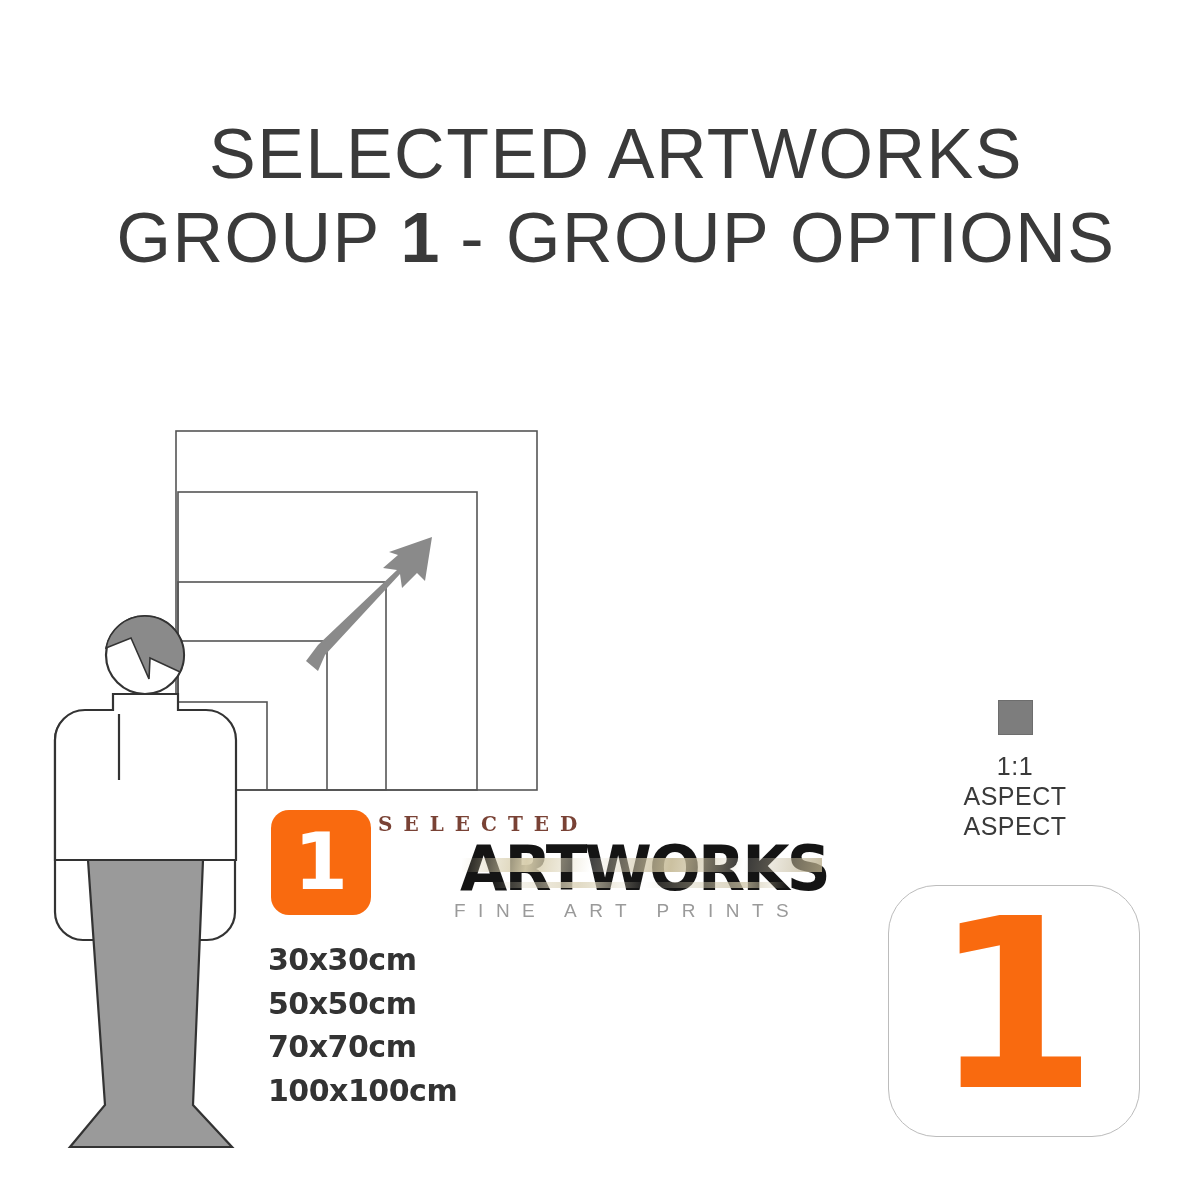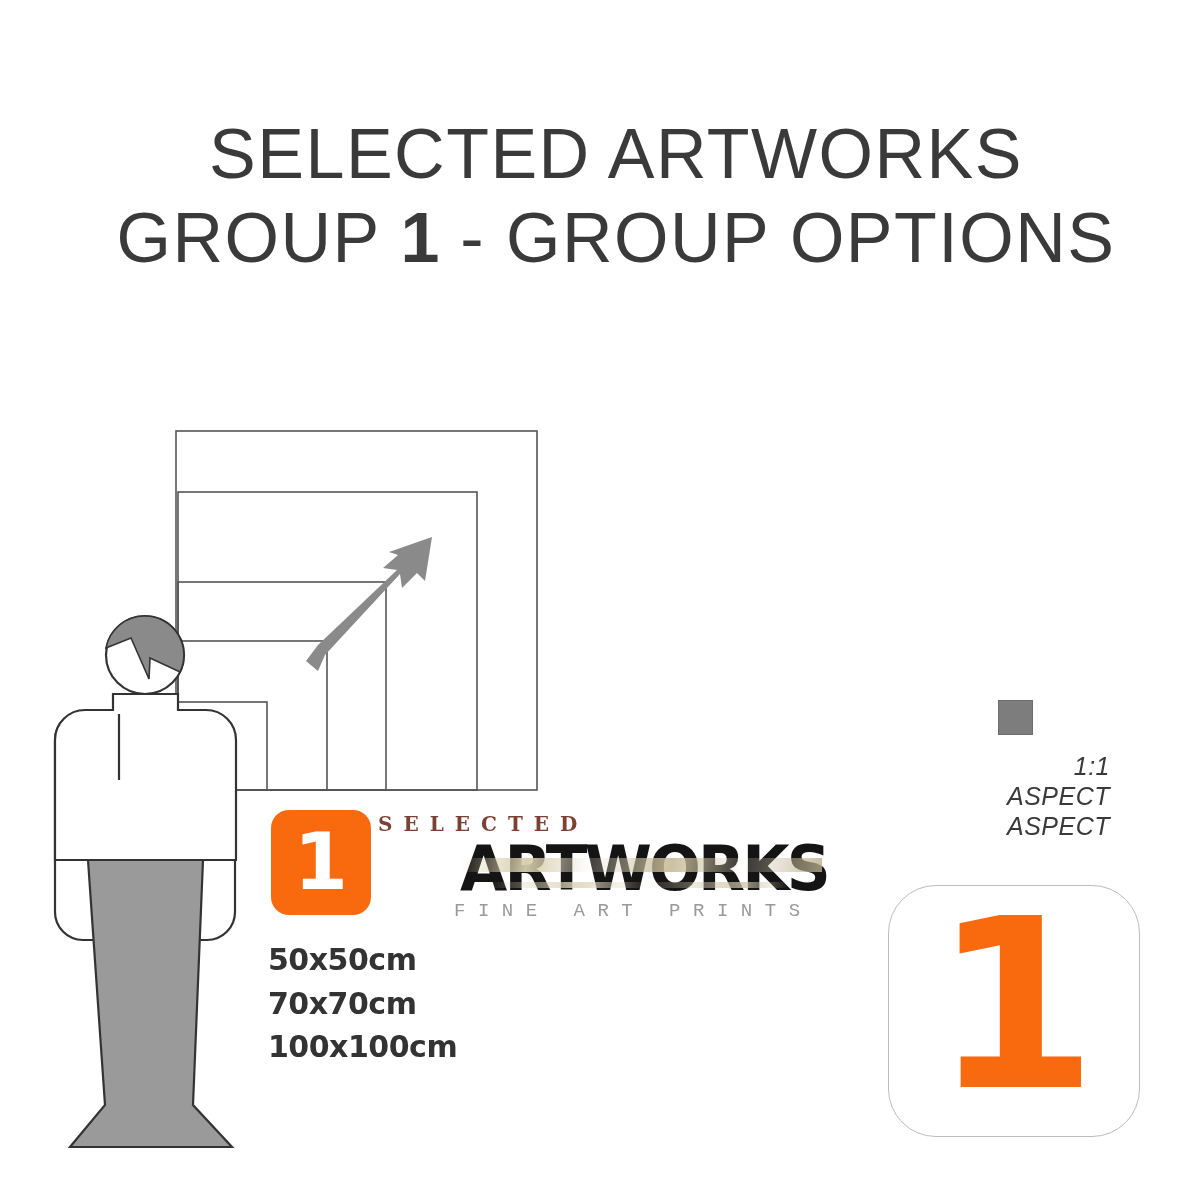--- a/index.html
+++ b/index.html
@@ -122,21 +122,21 @@
     left: 110px;
     top: 70px;
     width: 300px;
     height: 6px;
     background: linear-gradient(92deg, rgba(255,255,255,0) 0%, rgba(220,212,186,0.85) 30%, rgba(255,255,255,0.05) 52%, rgba(205,196,166,0.75) 85%, rgba(255,255,255,0) 100%);
   }
   #brand-tagline {
     position: absolute;
     left: 76px;
     top: 88px;
-    font-family: Liberation Mono, monospace;
+    font-family: Liberation Sans, sans-serif;
     font-size: 19px;
     font-weight: 400;
     letter-spacing: 12.5px;
     color: #9a9a9a;
   }
 
   
   #size-list {
     position: absolute;
     left: 268px;
@@ -152,22 +152,21 @@
     white-space: nowrap;
     letter-spacing: -0.5px;
   }
 
   
   #aspect-block {
     position: absolute;
     left: 920px;
     top: 700px;
     width: 190px;
-    text-align: right;
-    font-style: italic;
+    text-align: center;
   }
   #aspect-swatch {
     width: 33px;
     height: 33px;
     background: #7d7d7d;
     border: 1px solid #6d6d6d;
     margin: 0 auto 16px auto;
   }
   .aspect-text {
     font-family: "Liberation Sans", sans-serif;
@@ -270,20 +269,21 @@
 
 <div id="brand-logo">
   <div id="brand-selected">SELECTED</div>
   <div id="brand-artworks">ARTWORKS</div>
   <div id="brand-grunge"></div>
   <div id="brand-grunge2"></div>
   <div id="brand-tagline">FINE ART PRINTS</div>
 </div>
 
 <div id="size-list">
+  <div class="size-item">30x30cm</div>
   <div class="size-item">50x50cm</div>
   <div class="size-item">70x70cm</div>
   <div class="size-item">100x100cm</div>
 </div>
 
 <div id="aspect-block">
   <div id="aspect-swatch"></div>
   <div class="aspect-text">1:1</div>
   <div class="aspect-text">ASPECT</div>
   <div class="aspect-text">ASPECT</div>

